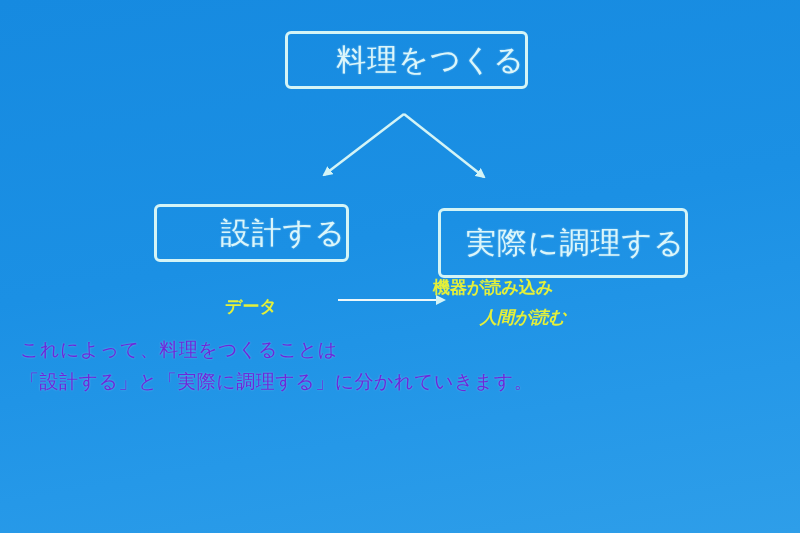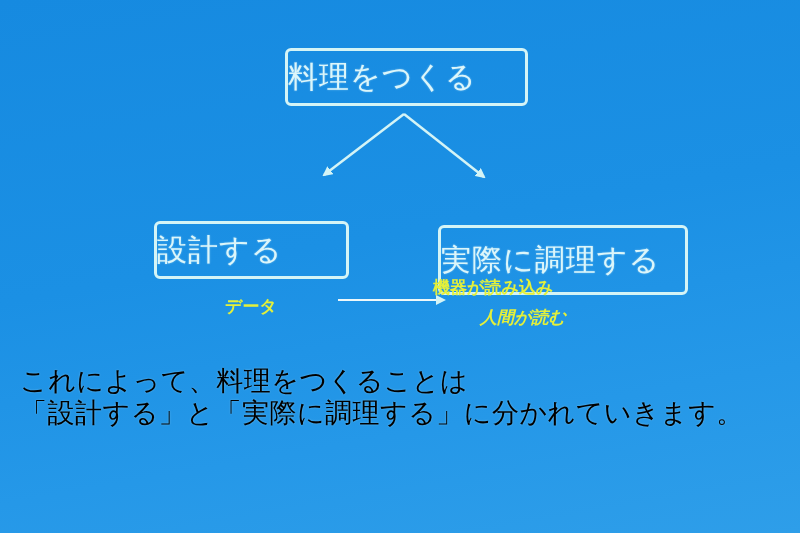--- a/index.html
+++ b/index.html
@@ -20,27 +20,26 @@
       left: 0; top: 0;
       width: 800px; height: 533px;
     }
     .box {
       position: absolute;
       box-sizing: border-box;
       border: 3px solid #d4f4f6;
       border-radius: 6px;
       display: flex;
       align-items: center;
-      justify-content: flex-start;
+      justify-content: flex-end;
       color: #dcf6fa;
       font-size: 30px;
       letter-spacing: 1px;
       white-space: nowrap;
       text-shadow: 0 0 2px rgba(220,250,255,0.5);
-      margin-top: 17px;
     }
     .box-top { left: 285px; top: 31px; width: 243px; height: 58px; }
     .box-left { left: 154px; top: 204px; width: 195px; height: 58px; }
     .box-right { left: 438px; top: 208px; width: 250px; height: 70px; }
 
     .arrows {
       position: absolute;
       left: 0; top: 0;
       width: 800px; height: 533px;
       pointer-events: none;
@@ -51,27 +50,26 @@
       font-size: 17px;
       font-weight: bold;
       white-space: nowrap;
     }
     .label-data { left: 225px; top: 295px; }
     .label-device { left: 433px; top: 276px; }
     .label-human { left: 480px; top: 306px; font-style: italic; }
 
     .para {
       position: absolute;
-      font-size: 27px;
+      font-size: 19px;
       line-height: 32px;
       white-space: nowrap;
-      color: #000000;
+      color: #6d28d9;
       letter-spacing: 0.5px;
       text-shadow: 0 0 2px rgba(220,250,255,0.4);
-      margin-top: 32px;
     }
     .para1 { left: 20px; top: 333px; }
     .para2 { left: 17px; top: 428px; }
     .line { display: block; }
   </style>
 </head>
 <body>
 
 <div class="slide">
 

